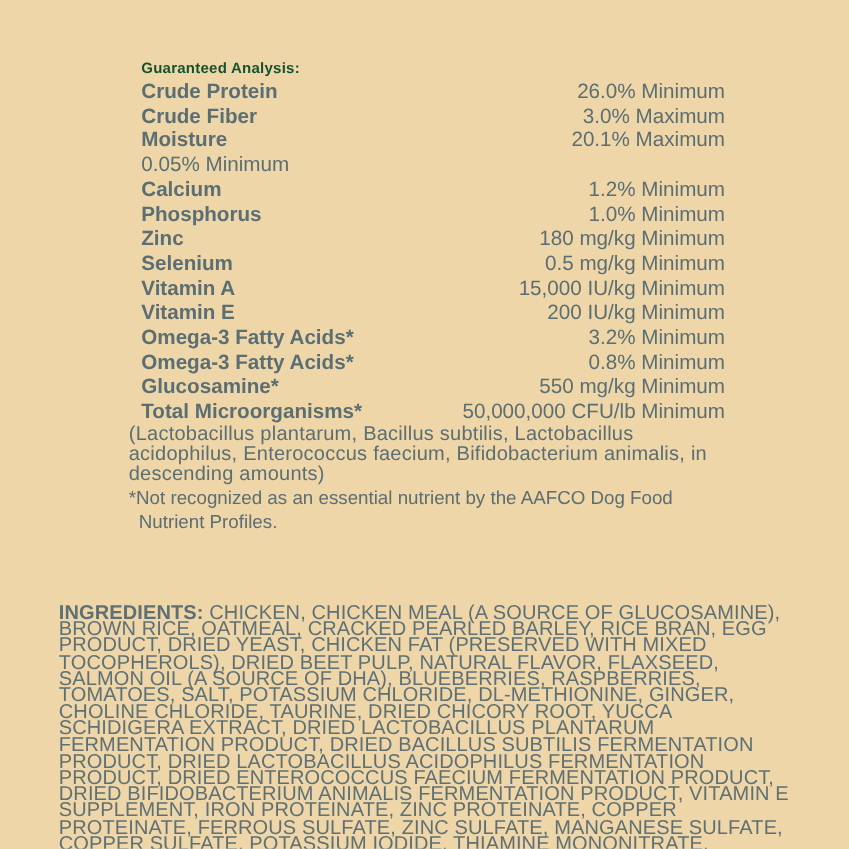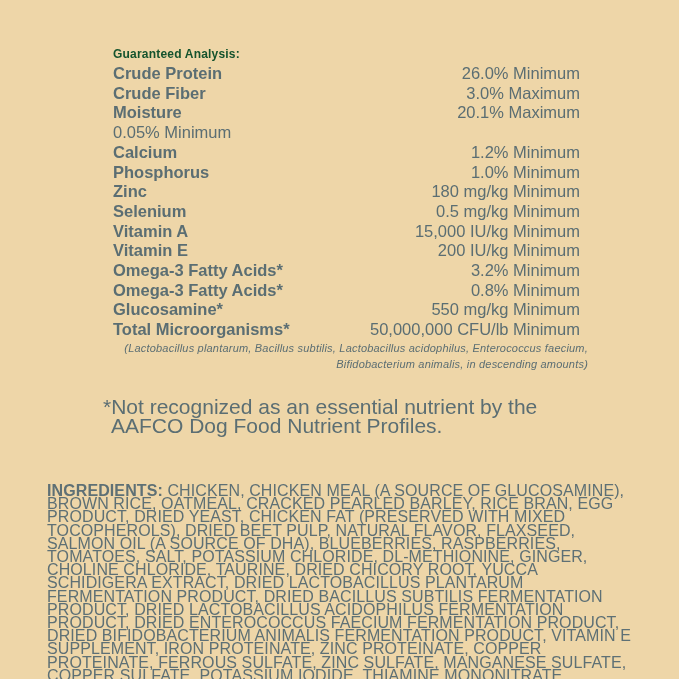--- a/index.html
+++ b/index.html
@@ -34,34 +34,32 @@
   .ga-row {
     display: flex;
     justify-content: space-between;
     font-size: 16.5px;
     line-height: 19.7px;
     color: #5b6e73;
   }
   .ga-row .ga-label { text-align: left; font-weight: bold; }
   .ga-row .ga-value { text-align: right; }
   .micro-note {
-    font-size: 11px;
+    font-size: 16px;
     line-height: 16px;
-    font-style: italic;
     color: #5b6e73;
     margin-left: -10px;
     width: 485px;
     letter-spacing: 0.2px;
-    text-align: right;
   }
   .footnote {
-    font-size: 21px;
+    font-size: 15px;
     line-height: 19.5px;
     color: #5b6e73;
-    margin-top: 25px;
+    margin-top: 1px;
     margin-left: -10px;
     width: 468px;
     padding-left: 8px;
     text-indent: -8px;
   }
   
   .ingredients {
     position: absolute;
     left: 47px;
     top: 484px;

